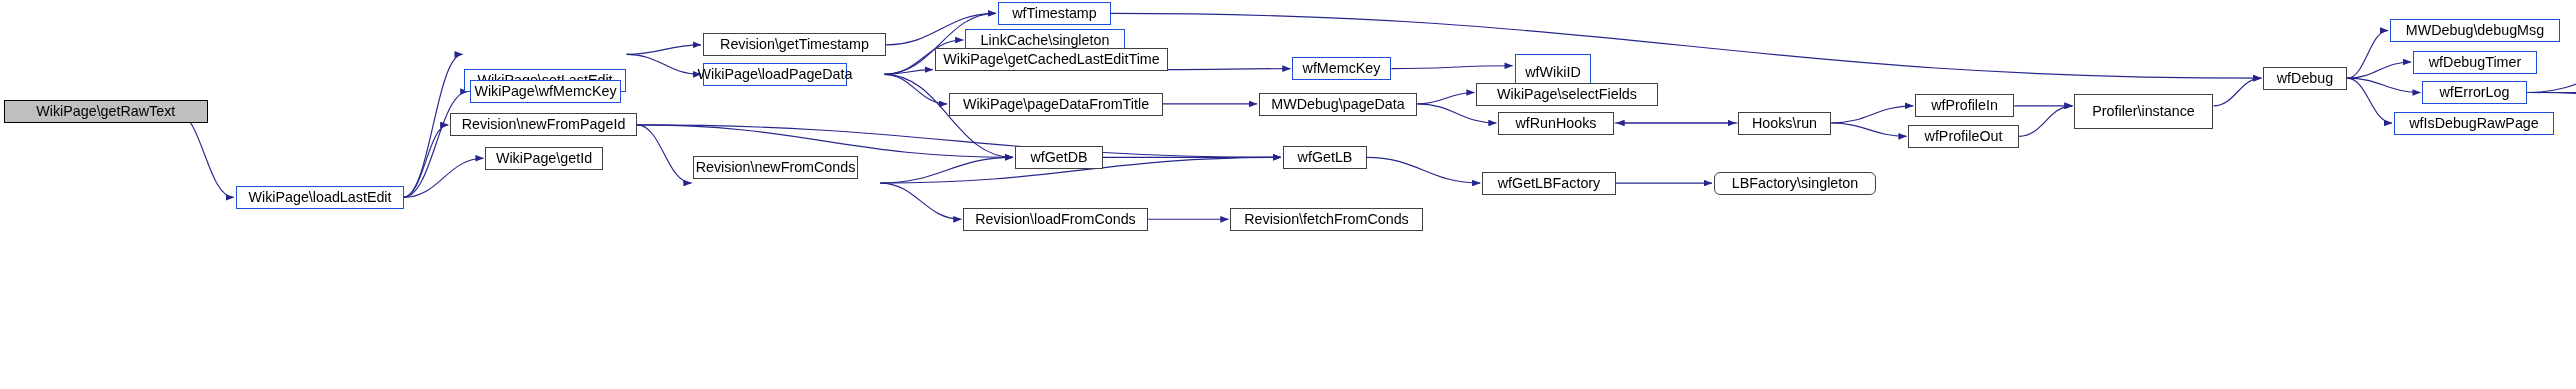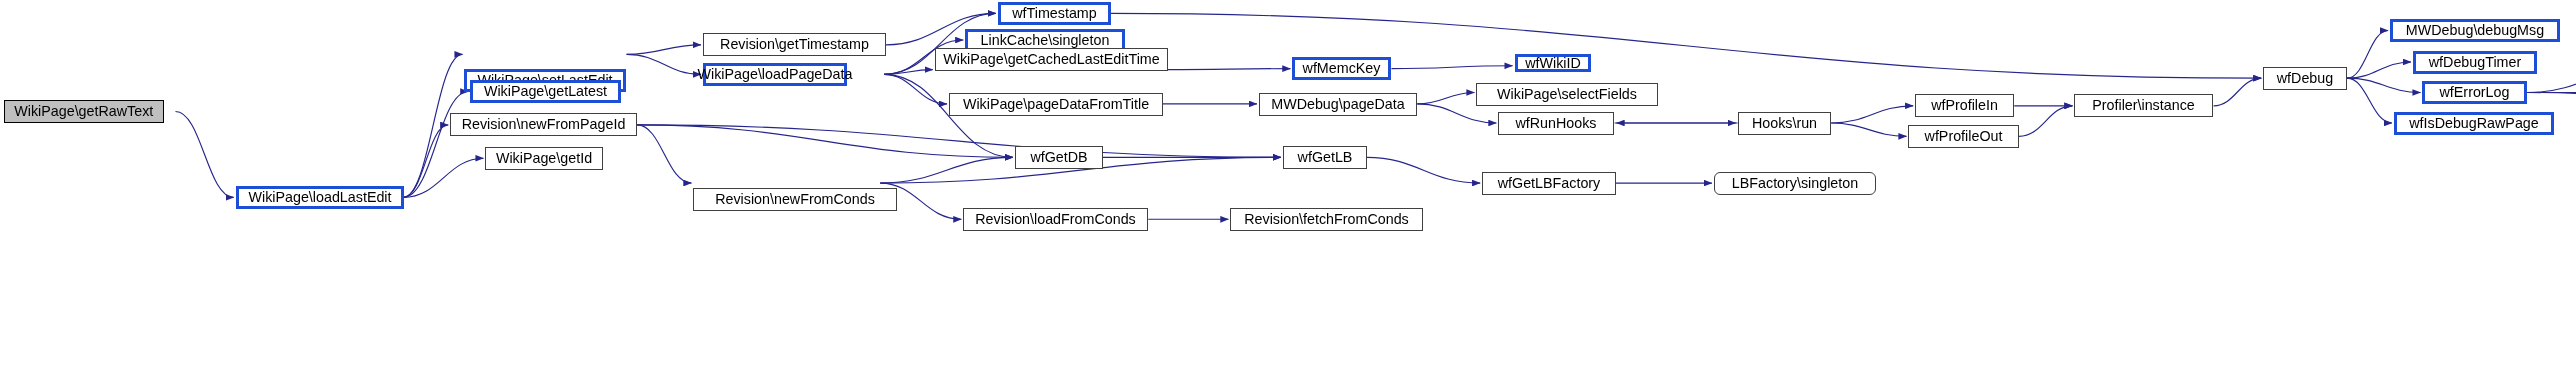--- a/index.html
+++ b/index.html
@@ -23,21 +23,21 @@
     height: 389px;
     pointer-events: none;
   }
   .node {
     position: absolute;
     box-sizing: border-box;
     display: flex;
     align-items: center;
     justify-content: center;
     background: #ffffff;
-    border: 3px solid #1d4ed8;
+    border: 1px solid #1d4ed8;
     color: #000000;
     font-size: 14.3px;
     line-height: 1;
     white-space: nowrap;
     letter-spacing: 0px;
   }
   .node.root {
     background: #bfbfbf;
     border: 1px solid #000000;
   }
@@ -103,39 +103,39 @@
         <path d="M2461,82 C2495.65,82 2503.35,97 2538,97" fill="none" stroke="#25258c" stroke-width="1.2" marker-end="url(#arrow)"></path>
         <path d="M2461,82 C2482.15,82 2486.85,129 2508,129" fill="none" stroke="#25258c" stroke-width="1.2" marker-end="url(#arrow)"></path>
         <path d="M2650,97 C2712.1,97 2725.9,65 2788,65" fill="none" stroke="#25258c" stroke-width="1.2" marker-end="url(#arrow)"></path>
         <path d="M2650,97 C2689.6,97 2698.4,97 2738,97" fill="none" stroke="#25258c" stroke-width="1.2" marker-end="url(#arrow)"></path>
         <path d="M2790,65 C2849.4,65 2862.6,97 2922,97" fill="none" stroke="#25258c" stroke-width="1.2" marker-end="url(#arrow)"></path>
         <path d="M2920,97 C2937.1,97 2940.9,114 2958,114" fill="none" stroke="#25258c" stroke-width="1.2" marker-end="url(#arrow)"></path>
         <path d="M2650,97 C2788.6,97 2819.4,114 2958,114" fill="none" stroke="#25258c" stroke-width="1.2" marker-end="url(#arrow)"></path>
       </g>
   </svg>
   <div id="nodes-group">
-      <div class="node root" style="left: 3.8px; top: 100px; width: 160px; height: 23px;">
+      <div class="node root" style="left: 3.8px; top: 100px; width: 204px; height: 23px;">
         <span class="node-label">WikiPage\getRawText</span>
       </div>
       <div class="node" style="left: 236px; top: 186px; width: 168px; height: 23px;">
         <span class="node-label">WikiPage\loadLastEdit</span>
       </div>
       <div class="node" style="left: 464px; top: 43px; width: 162px; height: 23px; margin-top: 26px;">
         <span class="node-label">WikiPage\setLastEdit</span>
       </div>
       <div class="node" style="left: 470px; top: 80px; width: 151px; height: 23px;">
-        <span class="node-label">WikiPage\getLatest</span>
+        <span class="node-label">WikiPage\wfMemcKey</span>
       </div>
       <div class="node thick" style="left: 450px; top: 113px; width: 187px; height: 23px;">
         <span class="node-label">Revision\newFromPageId</span>
       </div>
       <div class="node thick" style="left: 485px; top: 147px; width: 118px; height: 23px;">
         <span class="node-label">WikiPage\getId</span>
       </div>
-      <div class="node thick" style="left: 693px; top: 188px; width: 204px; height: 23px;">
+      <div class="node thick" style="left: 693px; top: 156px; width: 165px; height: 23px;">
         <span class="node-label">Revision\newFromConds</span>
       </div>
       <div class="node thick" style="left: 963px; top: 208px; width: 185px; height: 23px;">
         <span class="node-label">Revision\loadFromConds</span>
       </div>
       <div class="node thick" style="left: 1230px; top: 208px; width: 193px; height: 23px;">
         <span class="node-label">Revision\fetchFromConds</span>
       </div>
       <div class="node thick" style="left: 703px; top: 33px; width: 183px; height: 23px;">
         <span class="node-label">Revision\getTimestamp</span>
@@ -154,21 +154,21 @@
       </div>
       <div class="node thick" style="left: 949px; top: 93px; width: 214px; height: 23px;">
         <span class="node-label">WikiPage\pageDataFromTitle</span>
       </div>
       <div class="node thick" style="left: 1015px; top: 146px; width: 88px; height: 23px;">
         <span class="node-label">wfGetDB</span>
       </div>
       <div class="node" style="left: 1292px; top: 57px; width: 99px; height: 23px;">
         <span class="node-label">wfMemcKey</span>
       </div>
-      <div class="node" style="left: 1515px; top: 54px; width: 76px; height: 18px; align-items: center;">
+      <div class="node" style="left: 1515px; top: 54px; width: 76px; height: 37px; align-items: center;">
         <span class="node-label">wfWikiID</span>
       </div>
       <div class="node thick" style="left: 1259px; top: 93px; width: 158px; height: 23px;">
         <span class="node-label">MWDebug\pageData</span>
       </div>
       <div class="node thick" style="left: 1476px; top: 83px; width: 182px; height: 23px;">
         <span class="node-label">WikiPage\selectFields</span>
       </div>
       <div class="node thick" style="left: 1498px; top: 112px; width: 116px; height: 23px;">
         <span class="node-label">wfRunHooks</span>
@@ -184,21 +184,21 @@
       </div>
       <div class="node thick" style="left: 1738px; top: 112px; width: 93px; height: 23px;">
         <span class="node-label">Hooks\run</span>
       </div>
       <div class="node thick" style="left: 1915px; top: 94px; width: 99px; height: 23px;">
         <span class="node-label">wfProfileIn</span>
       </div>
       <div class="node thick" style="left: 1908px; top: 125px; width: 111px; height: 23px;">
         <span class="node-label">wfProfileOut</span>
       </div>
-      <div class="node thick" style="left: 2074px; top: 94px; width: 139px; height: 23px;">
+      <div class="node thick" style="left: 2074px; top: 94px; width: 139px; height: 35px;">
         <span class="node-label">Profiler\instance</span>
       </div>
       <div class="node thick" style="left: 2263px; top: 67px; width: 84px; height: 23px;">
         <span class="node-label">wfDebug</span>
       </div>
       <div class="node" style="left: 2390px; top: 19px; width: 170px; height: 23px;">
         <span class="node-label">MWDebug\debugMsg</span>
       </div>
       <div class="node" style="left: 2413px; top: 51px; width: 124px; height: 23px;">
         <span class="node-label">wfDebugTimer</span>

